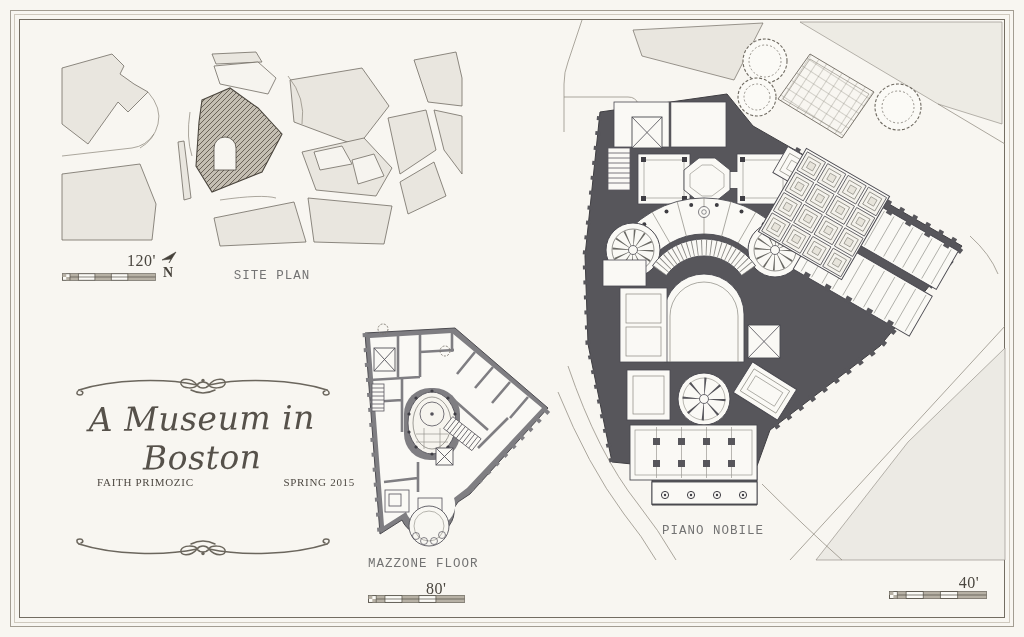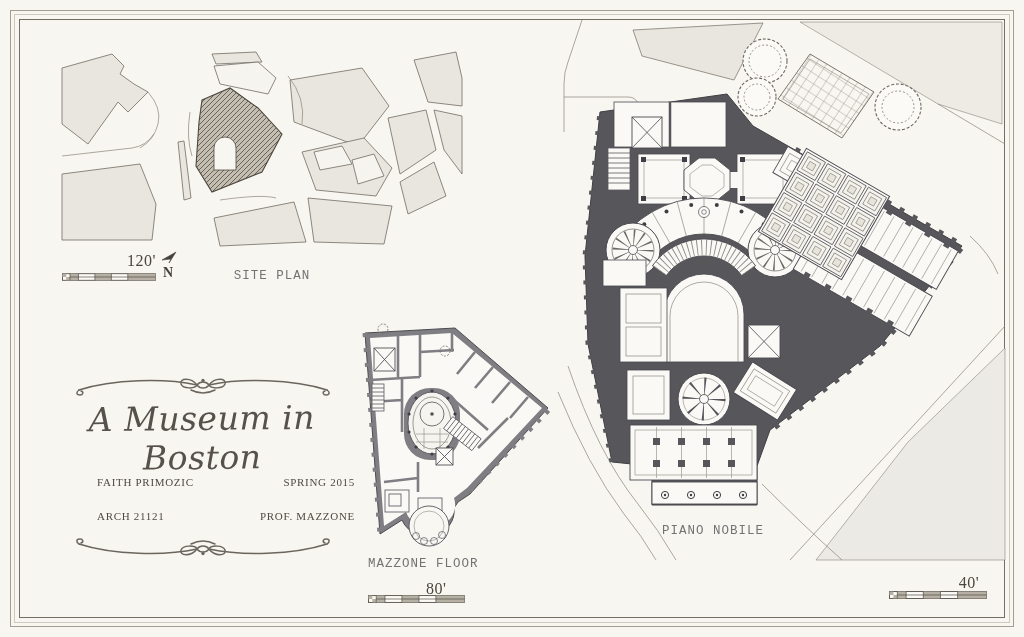--- a/index.html
+++ b/index.html
@@ -106,24 +106,20 @@
     </g>
     <circle cx="130" cy="6.5" r="1.7" fill="#6b665d"></circle>
   </svg>
 
   <div class="titleblock-title">A Museum in Boston</div>
 
   <div class="credits" style="top:476px">
     <span>FAITH PRIMOZIC</span>
     <span>SPRING 2015</span>
   </div>
-  <div class="credits" style="top:510px">
-    <span>ARCH 21121</span>
-    <span>PROF. MAZZONE</span>
-  </div>
 
   <svg style="left:72px;top:536px;transform:scaleY(-1)" width="262" height="24" viewBox="0 0 260 24">
     <g stroke="#6b665d" fill="none" stroke-width="1.5" stroke-linecap="round">
       <path d="M6,16 C40,5 92,4 124,11"></path>
       <path d="M254,16 C220,5 168,4 136,11"></path>
       <path d="M6,16 C3,18 3,21 7,21 C10,21 11,18 8,17"></path>
       <path d="M254,16 C257,18 257,21 253,21 C250,21 249,18 252,17"></path>
       <path d="M124,11 C118,3 106,4 108,10 C110,15 122,15 124,11"></path>
       <path d="M136,11 C142,3 154,4 152,10 C150,15 138,15 136,11"></path>
       <path d="M124,11 C127,7 133,7 136,11 C133,15 127,15 124,11"></path>

